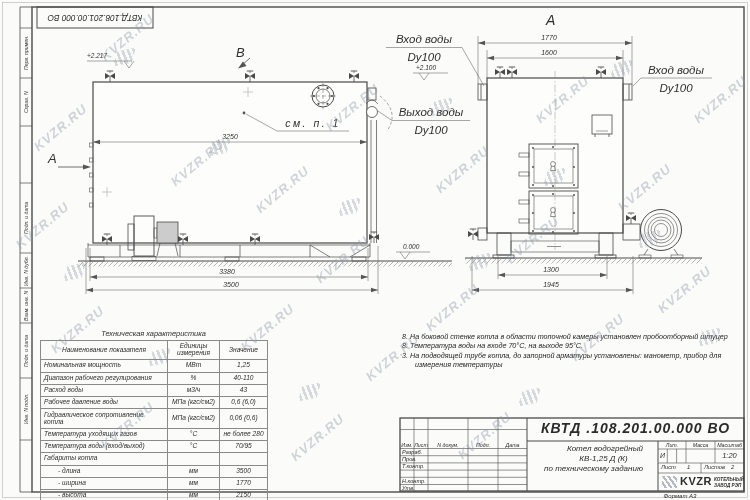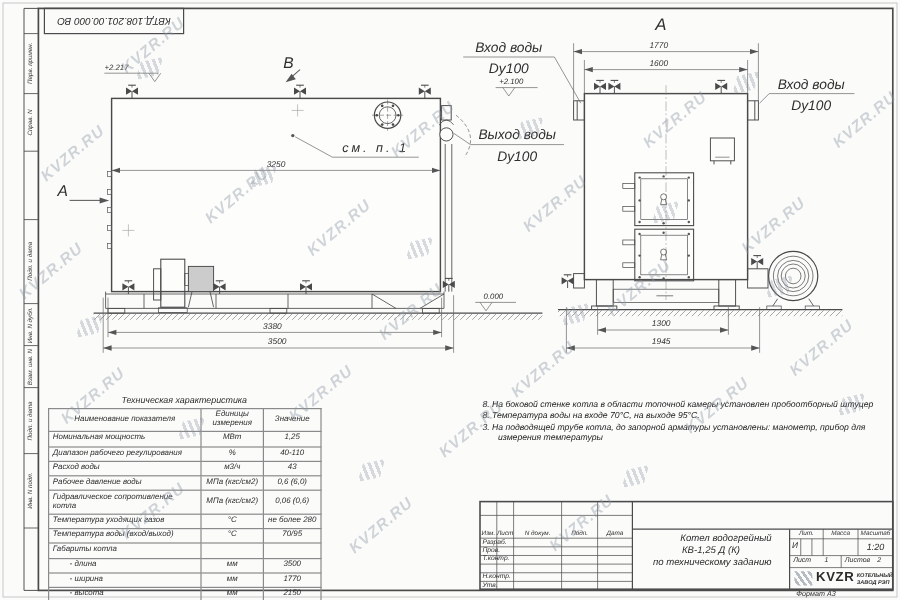--- a/index.html
+++ b/index.html
@@ -449,22 +449,23 @@
     </tbody>
   </table>
 </div>
 
 <div class="notes">
   <div>8. На боковой стенке котла в области топочной камеры установлен пробоотборный штуцер</div>
   <div>8. Температура воды на входе 70°С, на выходе 95°С.</div>
   <div>3. На подводящей трубе котла, до запорной арматуры установлены: манометр, прибор для измерения температуры</div>
 </div>
 
+<div class="txt ctr" style="left:527px;top:421px;width:217px;font-size:14px;font-weight:bold;letter-spacing:1px;">КВТД .108.201.00.000  ВО</div>
 <div class="txt ctr" style="left:527px;top:445px;width:156px;font-size:8px;">Котел водогрейный</div>
-<div class="txt ctr" style="left:527px;top:455px;width:131px;font-size:8px;">КВ-1,25 Д (К)</div>
+<div class="txt ctr" style="left:538px;top:455px;width:131px;font-size:8px;">КВ-1,25 Д (К)</div>
 <div class="txt ctr" style="left:527px;top:465px;width:133px;font-size:8px;">по техническому заданию</div>
 <div class="txt ctr" style="left:400px;top:443px;width:14px;font-size:5.3px;">Изм.</div>
 <div class="txt ctr" style="left:414px;top:443px;width:14px;font-size:5.3px;">Лист</div>
 <div class="txt ctr" style="left:428px;top:443px;width:40px;font-size:5.3px;">N докум.</div>
 <div class="txt ctr" style="left:468px;top:443px;width:30px;font-size:5.3px;">Подп.</div>
 <div class="txt ctr" style="left:498px;top:443px;width:29px;font-size:5.3px;">Дата</div>
 <div class="txt" style="left:402px;top:450px;font-size:5.6px;">Разраб.</div>
 <div class="txt" style="left:402px;top:457.2px;font-size:5.6px;">Пров.</div>
 <div class="txt" style="left:402px;top:464.4px;font-size:5.6px;">Т.контр.</div>
 <div class="txt" style="left:402px;top:478.8px;font-size:5.6px;">Н.контр.</div>

